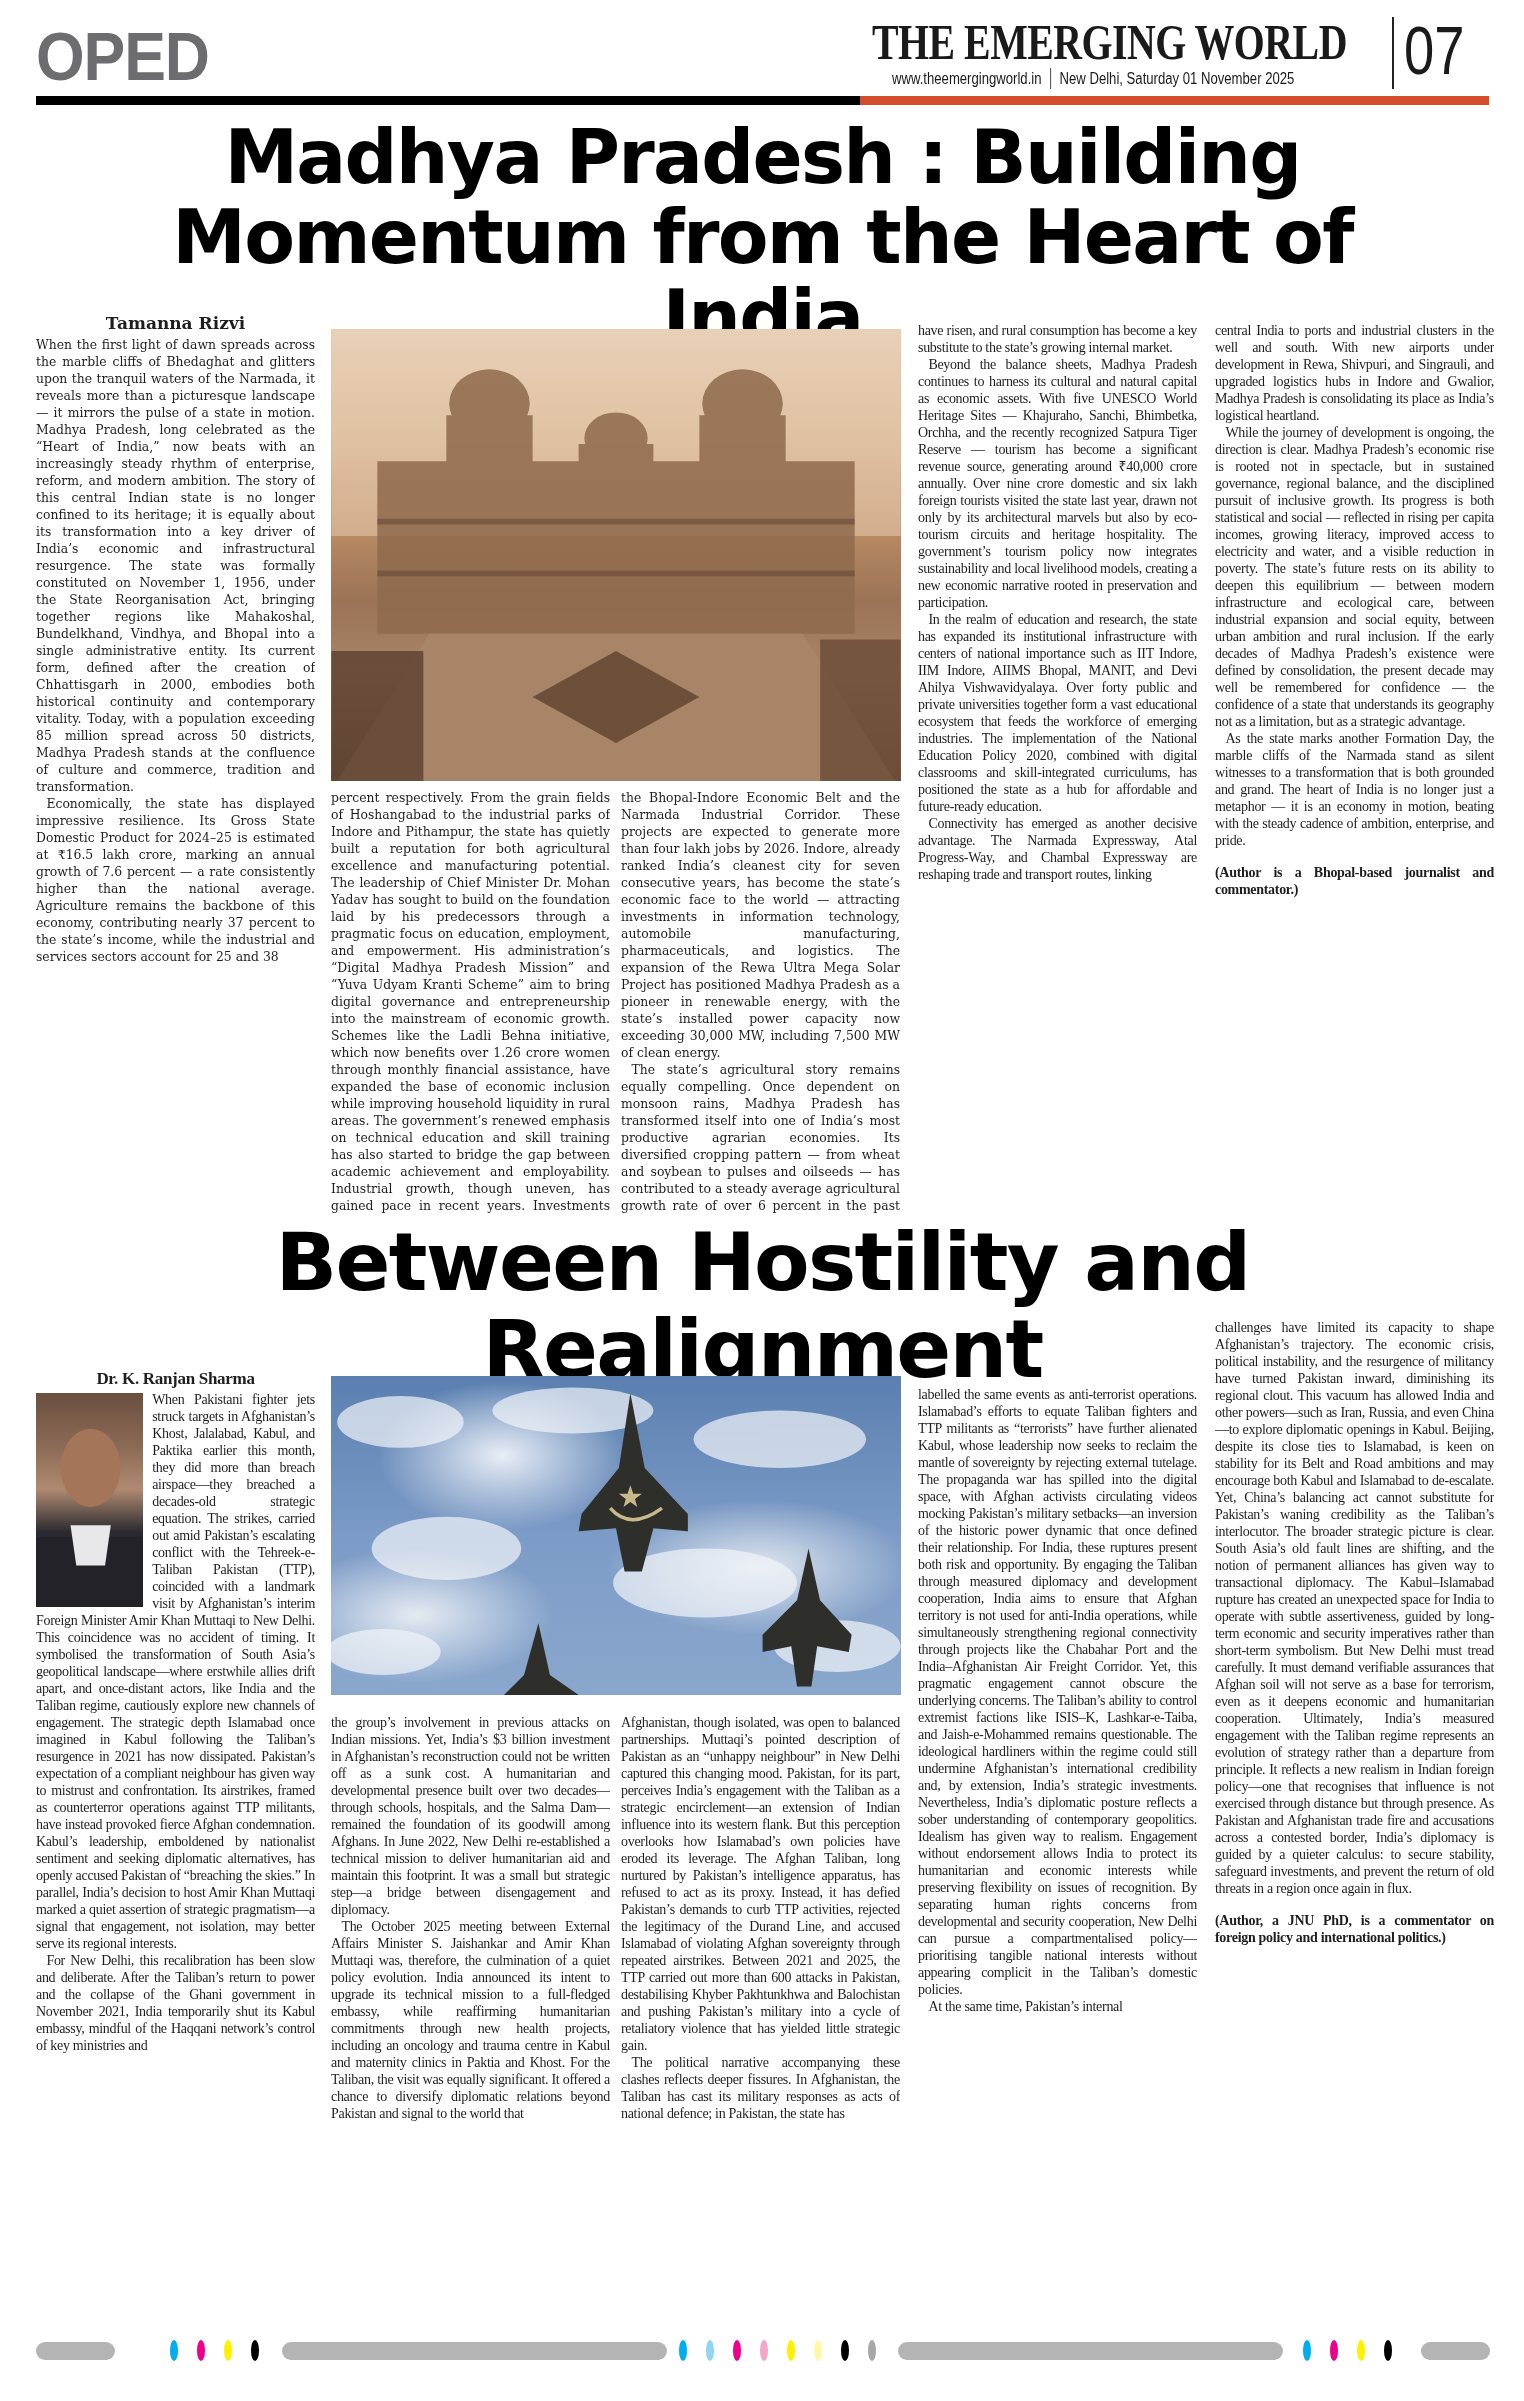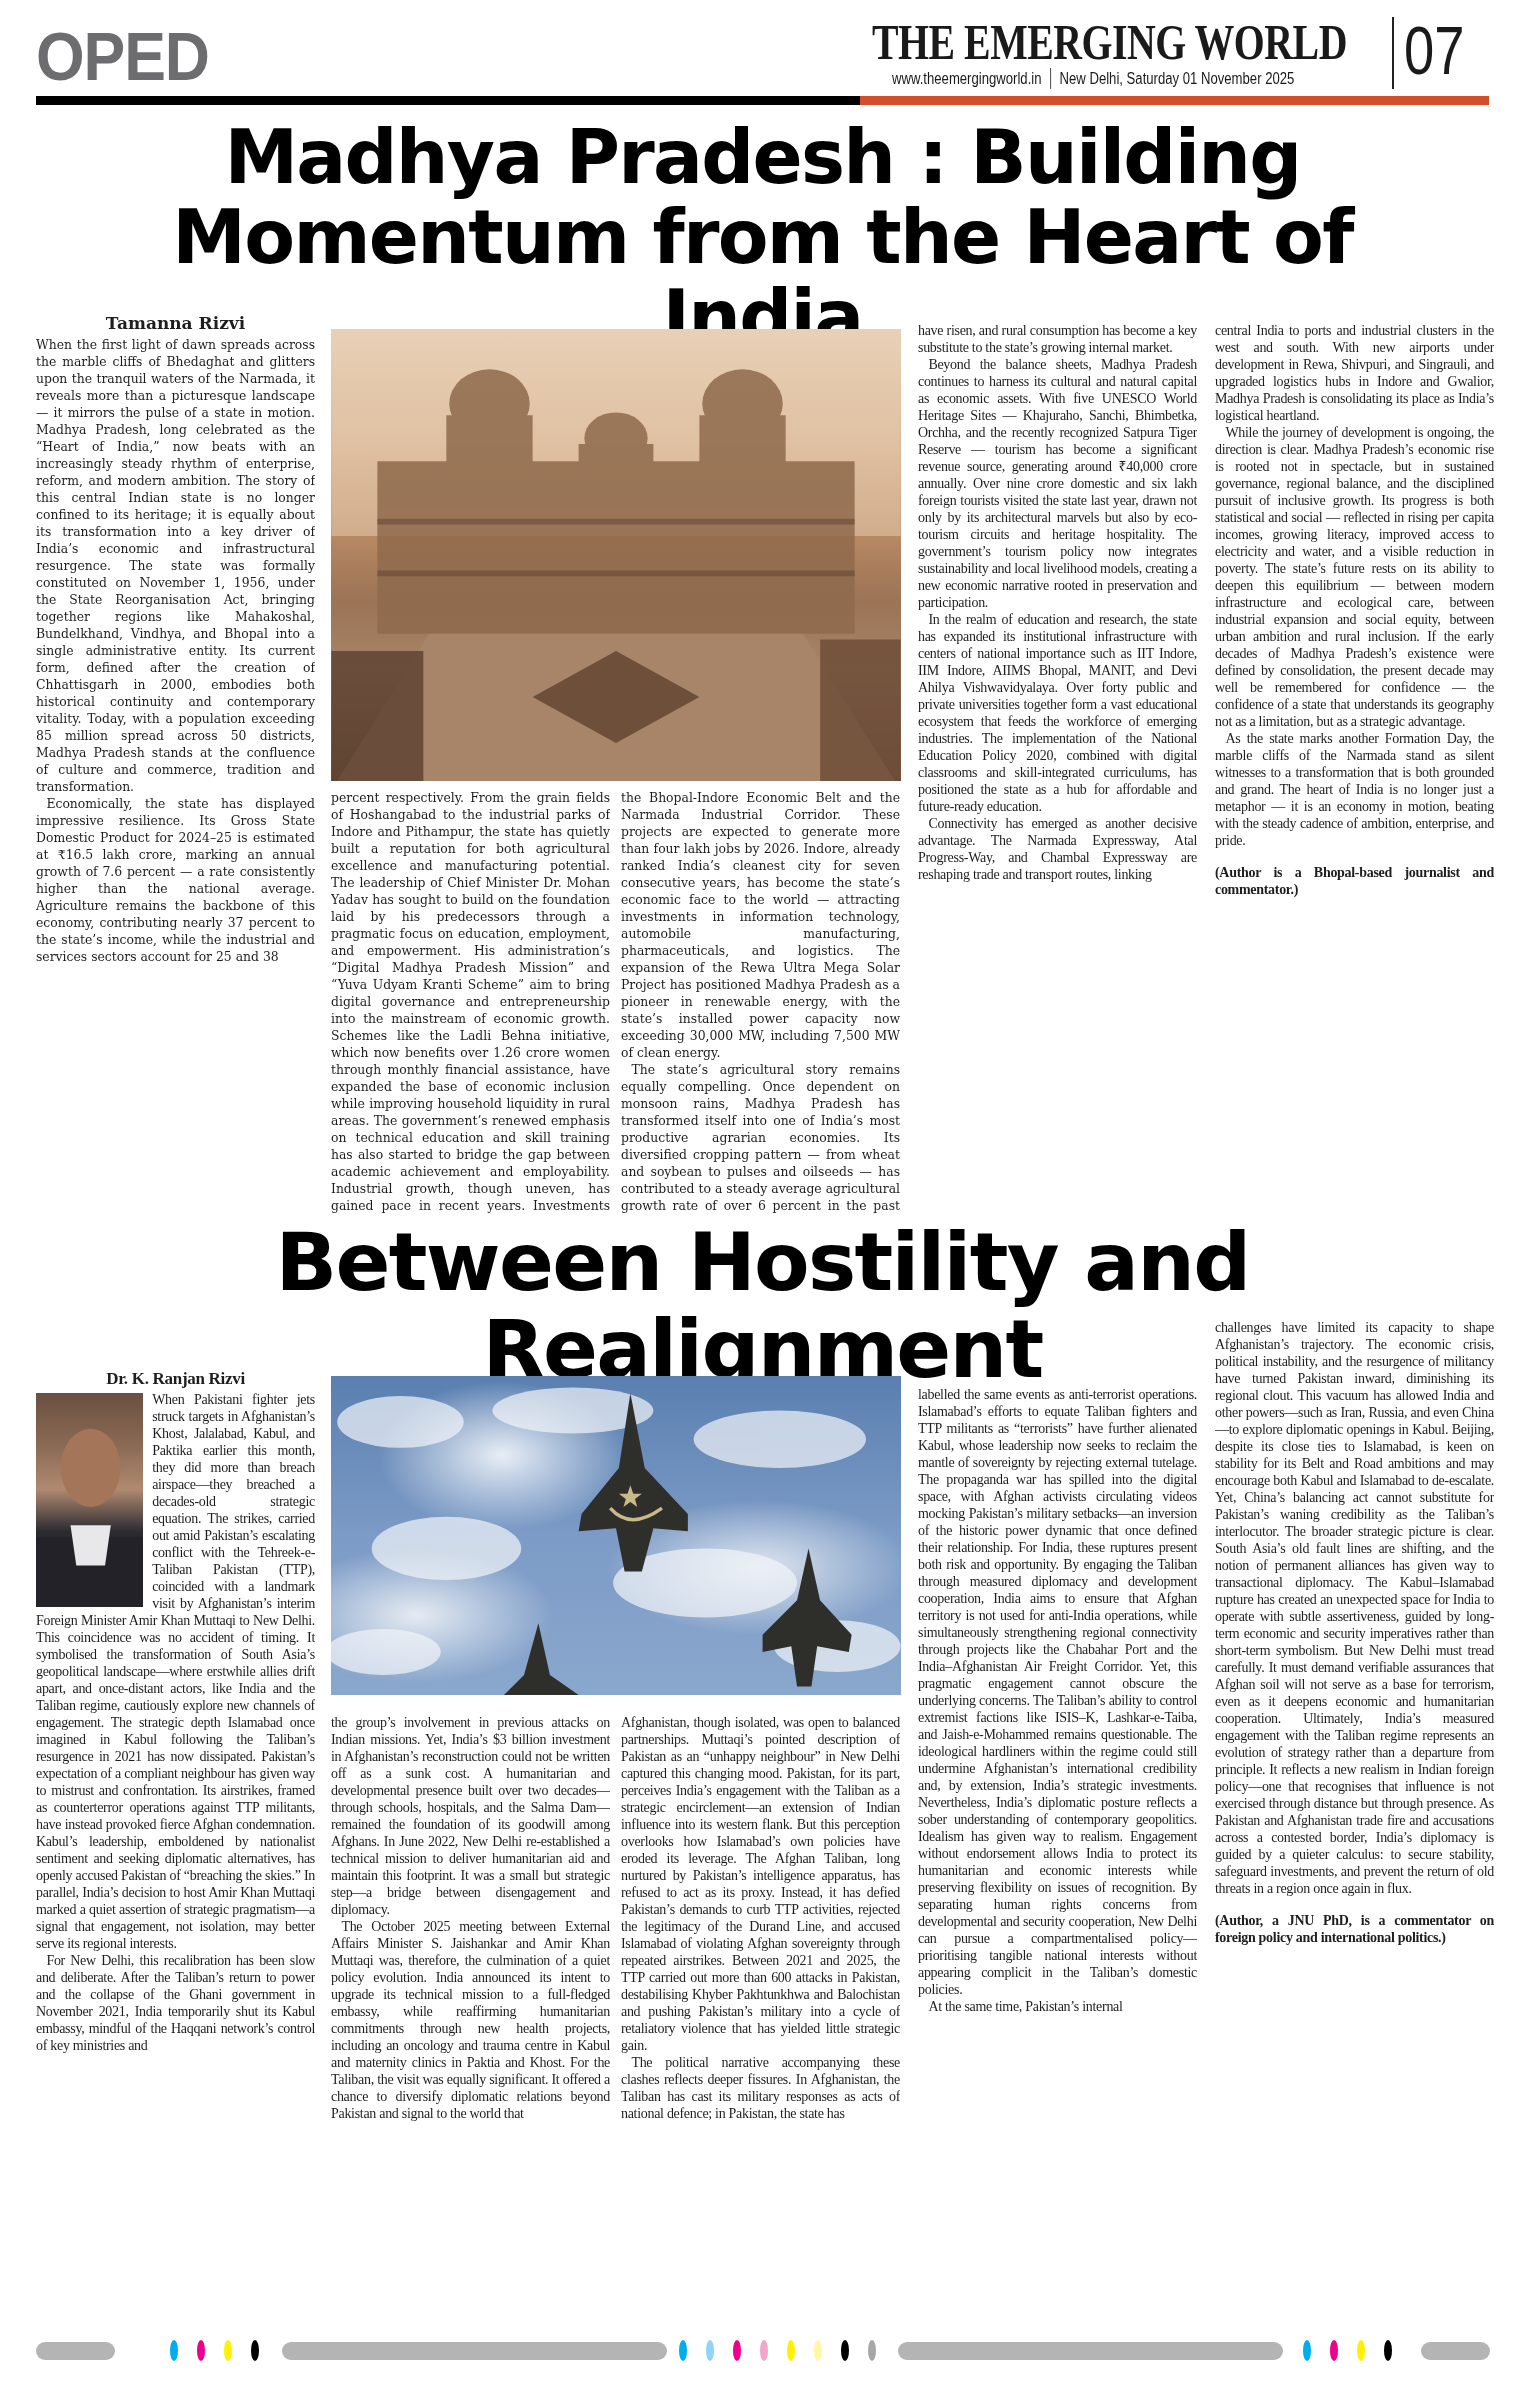--- a/index.html
+++ b/index.html
@@ -91,32 +91,32 @@
 </div>
 
 <div class="abs col condensed" style="left:918px; top:322px; width:279px; height:892px;">
   <p class="noind">have risen, and rural consumption has become a key substitute to the state’s growing internal market.</p>
   <p>Beyond the balance sheets, Madhya Pradesh continues to harness its cultural and natural capital as economic assets. With five UNESCO World Heritage Sites — Khajuraho, Sanchi, Bhimbetka, Orchha, and the recently recognized Satpura Tiger Reserve — tourism has become a significant revenue source, generating around ₹40,000 crore annually. Over nine crore domestic and six lakh foreign tourists visited the state last year, drawn not only by its architectural marvels but also by eco-tourism circuits and heritage hospitality. The government’s tourism policy now integrates sustainability and local livelihood models, creating a new economic narrative rooted in preservation and participation.</p>
   <p>In the realm of education and research, the state has expanded its institutional infrastructure with centers of national importance such as IIT Indore, IIM Indore, AIIMS Bhopal, MANIT, and Devi Ahilya Vishwavidyalaya. Over forty public and private universities together form a vast educational ecosystem that feeds the workforce of emerging industries. The implementation of the National Education Policy 2020, combined with digital classrooms and skill-integrated curriculums, has positioned the state as a hub for affordable and future-ready education.</p>
   <p>Connectivity has emerged as another decisive advantage. The Narmada Expressway, Atal Progress-Way, and Chambal Expressway are reshaping trade and transport routes, linking</p>
 </div>
 
 <div class="abs col condensed" style="left:1215px; top:322px; width:279px; height:892px;">
-  <p class="noind">central India to ports and industrial clusters in the west and south. With new airports under development in Rewa, Shivpuri, and Singrauli, and upgraded logistics hubs in Indore and Gwalior, Madhya Pradesh is consolidating its place as India’s logistical heartland.</p>
+  <p class="noind">central India to ports and industrial clusters in the well and south. With new airports under development in Rewa, Shivpuri, and Singrauli, and upgraded logistics hubs in Indore and Gwalior, Madhya Pradesh is consolidating its place as India’s logistical heartland.</p>
   <p>While the journey of development is ongoing, the direction is clear. Madhya Pradesh’s economic rise is rooted not in spectacle, but in sustained governance, regional balance, and the disciplined pursuit of inclusive growth. Its progress is both statistical and social — reflected in rising per capita incomes, growing literacy, improved access to electricity and water, and a visible reduction in poverty. The state’s future rests on its ability to deepen this equilibrium — between modern infrastructure and ecological care, between industrial expansion and social equity, between urban ambition and rural inclusion. If the early decades of Madhya Pradesh’s existence were defined by consolidation, the present decade may well be remembered for confidence — the confidence of a state that understands its geography not as a limitation, but as a strategic advantage.</p>
   <p>As the state marks another Formation Day, the marble cliffs of the Narmada stand as silent witnesses to a transformation that is both grounded and grand. The heart of India is no longer just a metaphor — it is an economy in motion, beating with the steady cadence of ambition, enterprise, and pride.</p>
   <p class="bio">(Author is a Bhopal-based journalist and commentator.)</p>
 </div>
 
 <div class="abs headline" id="hl2">
   <div>Between Hostility and Realignment</div>
 </div>
 
 <div class="abs col condensed" style="left:36px; top:1370px; width:279px; height:955px;">
-  <div class="byline">Dr. K. Ranjan Rizvi</div>
+  <div class="byline">Dr. K. Ranjan Sharma</div>
   <div class="photo" style="float:left; width:107px; height:214px; margin:2.3px 9.2px 2.3px 0; background:linear-gradient(180deg,#6a5040 0%,#8b6a55 25%,#b08a70 45%,#2a2a30 65%,#1e1e24 100%);">
     <svg width="107" height="214" viewBox="0 0 186 372">
       <ellipse cx="95" cy="130" rx="52" ry="68" fill="#a5755a"></ellipse>
       <rect x="0" y="250" width="186" height="122" fill="#222228"></rect>
       <polygon points="60,230 130,230 120,300 70,300" fill="#e8e8ea"></polygon>
     </svg>
   </div>
   <p class="noind" style="display:inline;">When Pakistani fighter jets struck targets in Afghanistan’s Khost, Jalalabad, Kabul, and Paktika earlier this month, they did</p>
   <span>more than breach airspace—they breached a decades-old strategic equation. The strikes, carried out amid Pakistan’s escalating conflict with the Tehreek-e-Taliban Pakistan (TTP), coincided with a landmark visit by Afghanistan’s interim Foreign Minister Amir Khan Muttaqi to New Delhi. This coincidence was no accident of timing. It symbolised the transformation of South Asia’s geopolitical landscape—where erstwhile allies drift apart, and once-distant actors, like India and the Taliban regime, cautiously explore new channels of engagement. The strategic depth Islamabad once imagined in Kabul following the Taliban’s resurgence in 2021 has now dissipated. Pakistan’s expectation of a compliant neighbour has given way to mistrust and confrontation. Its airstrikes, framed as counterterror operations against TTP militants, have instead provoked fierce Afghan condemnation. Kabul’s leadership, emboldened by nationalist sentiment and seeking diplomatic alternatives, has openly accused Pakistan of “breaching the skies.” In parallel, India’s decision to host Amir Khan Muttaqi marked a quiet assertion of strategic pragmatism—a signal that engagement, not isolation, may better serve its regional interests.</span>
   <p>For New Delhi, this recalibration has been slow and deliberate. After the Taliban’s return to power and the collapse of the Ghani government in November 2021, India temporarily shut its Kabul embassy, mindful of the Haqqani network’s control of key ministries and</p>

